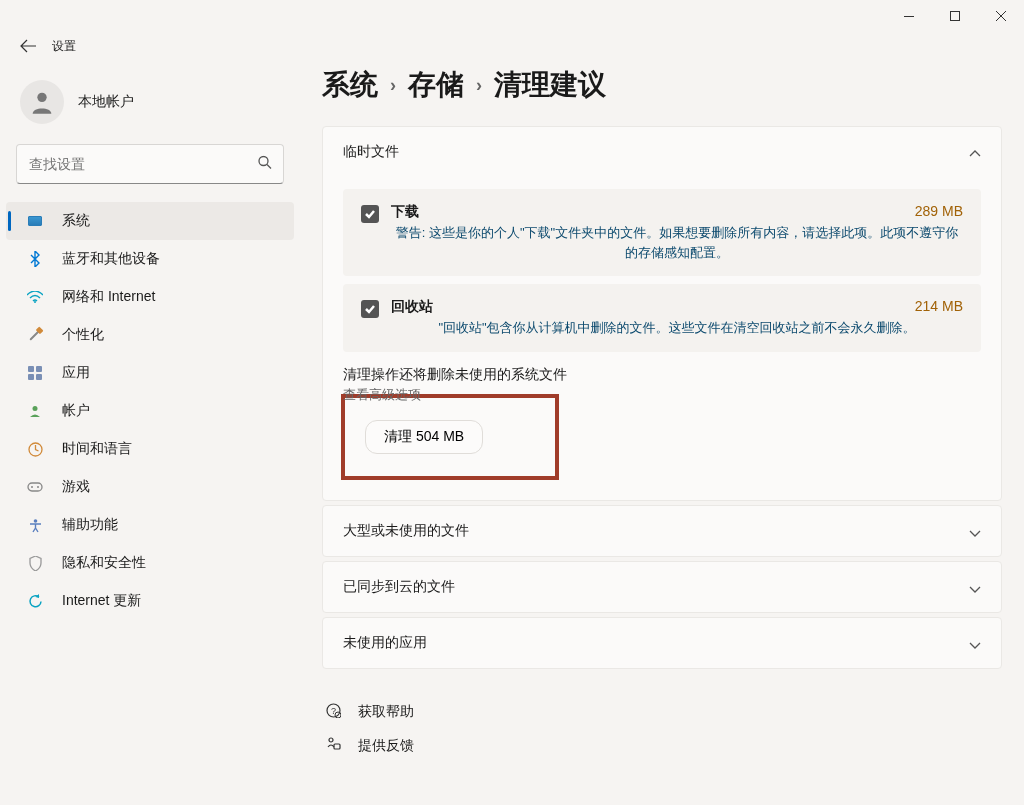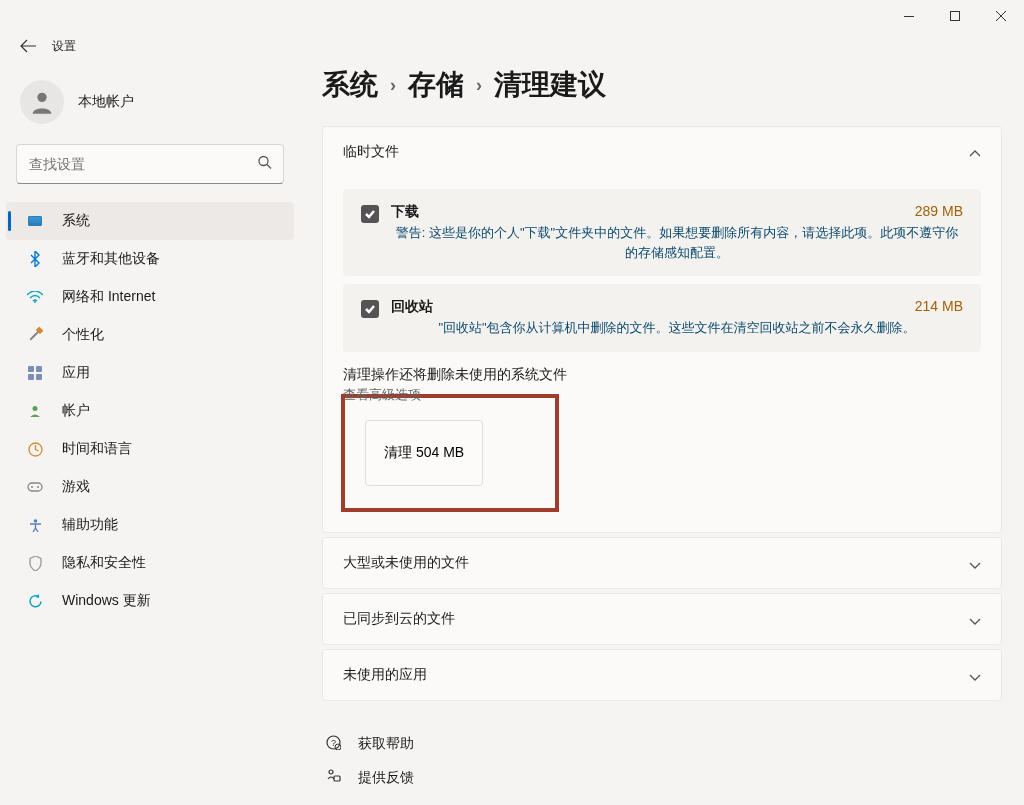--- a/index.html
+++ b/index.html
@@ -46,21 +46,21 @@
 .file-main { flex: 1; text-align: center; }
 .file-title-row { display: flex; justify-content: space-between; align-items: baseline; }
 .file-title { font-size: 14px; font-weight: 600; }
 .file-size { font-size: 14px; color: #a16207; }
 .file-desc { font-size: 13px; color: #0c4a6e; margin-top: 2px; line-height: 1.5; }
 
 .cleanup-note { font-size: 14px; margin-top: 14px; }
 .advanced-link { font-size: 13px; color: #666; margin-top: 2px; text-decoration: none; display: inline-block; }
 
 .highlight-box { border: 4px solid #a03c2a; padding: 22px 20px 22px 20px; margin-top: -10px; margin-left: -2px; width: 218px; }
-.clean-btn { background: #fcfbfa; border: 1px solid #e0ddd9; border-radius: 4px; padding: 23px 18px; font-size: 14px; cursor: pointer; }
+.clean-btn { background: #fcfbfa; border: 1px solid #e0ddd9; border-radius: 12px; padding: 7px 18px; font-size: 14px; cursor: pointer; }
 
 .footer-links { margin-top: 26px; }
 .footer-link { display: flex; align-items: center; gap: 16px; padding: 8px 2px; font-size: 14px; cursor: pointer; }
 .footer-link .fl-icon { width: 18px; text-align: center; }
 
 
 .i-system { width:14px; height:10px; background:linear-gradient(180deg,#3a97d1,#2a7db8); border-radius:1px; border:1px solid #2a7db8; }
 .i-bt { color:#0078d4; }
 .i-net { color:#0aa3c2; }
 .i-pers { width:2px; height:14px; background:#888; transform:rotate(45deg); border-radius:1px; position:relative; }
@@ -212,21 +212,21 @@
         </span>
         <span>隐私和安全性</span>
       </li>
       <li class="nav-item">
         <span class="nav-icon i-upd">
           <svg width="15" height="15" viewBox="0 0 15 15">
               <path d="M13 7.5 A5.5 5.5 0 1 1 11 3" fill="none" stroke="#0aa3c2" stroke-width="1.5"></path>
               <path d="M11 0 L11 4 L7.5 3" fill="#0aa3c2"></path>
             </svg>
         </span>
-        <span>Windows 更新</span>
+        <span>Internet 更新</span>
       </li>
     </ul>
   </aside>
 
   <main class="content">
     <div class="breadcrumb">
       <span class="crumb-link">系统</span>
       <span class="chev">›</span>
       <span class="crumb-link">存储</span>
       <span class="chev">›</span>

